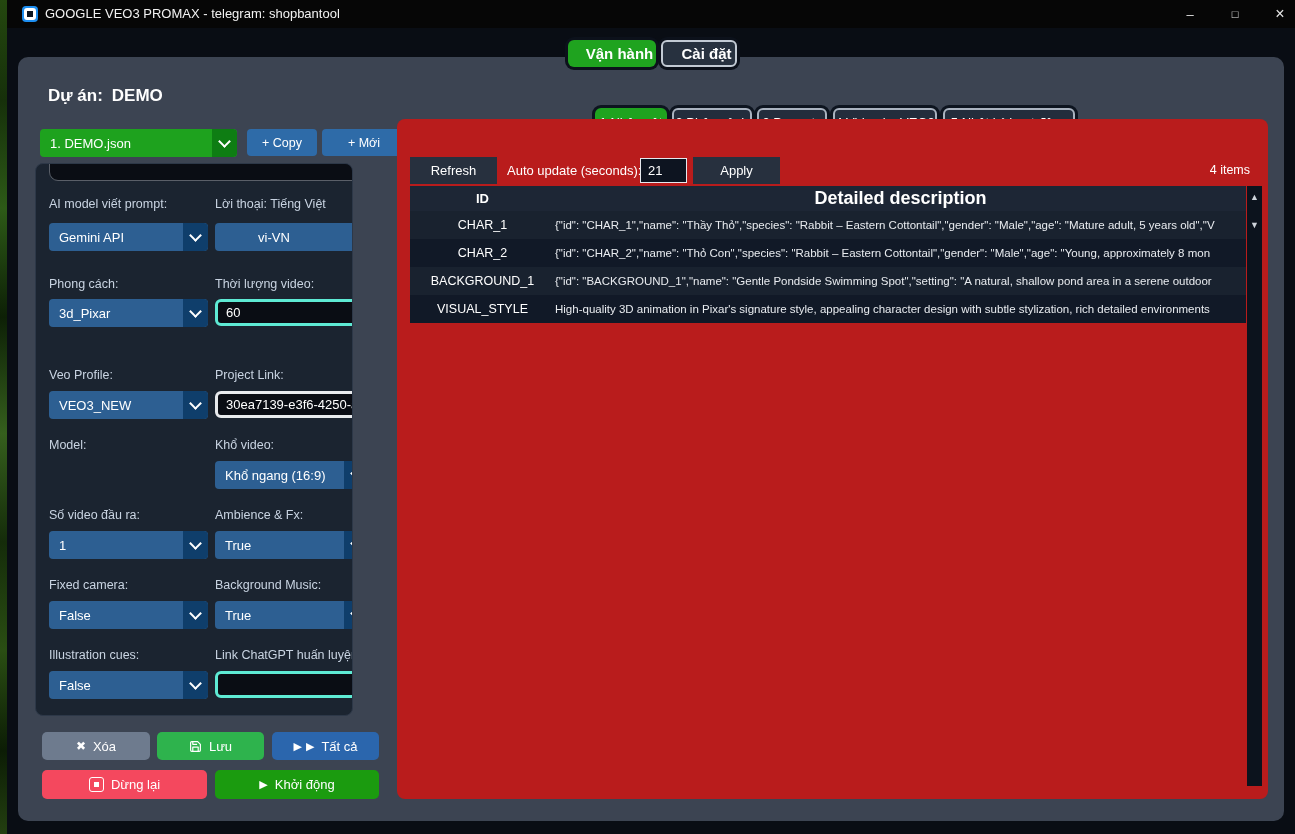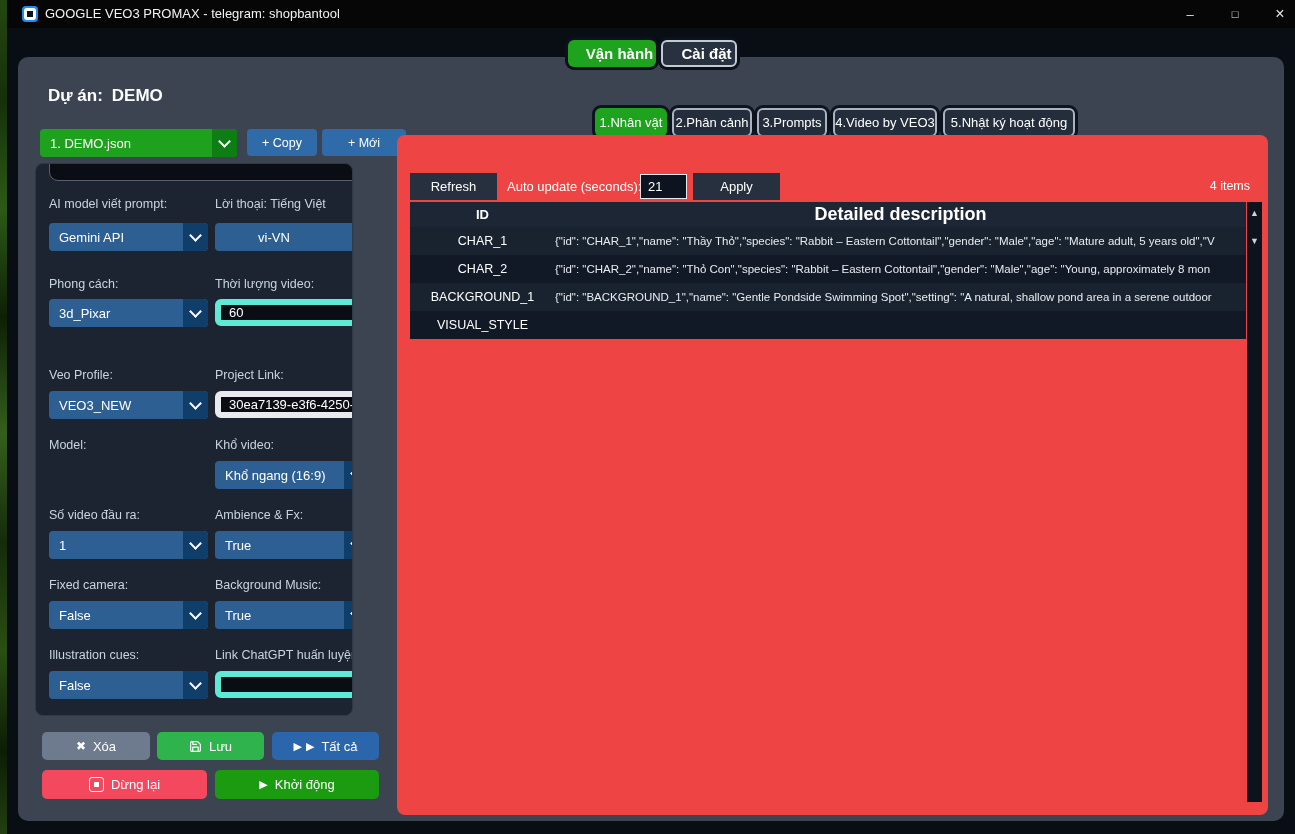--- a/index.html
+++ b/index.html
@@ -32,39 +32,39 @@
   .sel-btn.green{background:#0e7d13;}
   .chev{width:7px;height:7px;border-right:2px solid #fff;border-bottom:2px solid #fff;transform:rotate(45deg);margin-top:-3px;}
   #file-select{left:40px;top:129px;width:197px;background:#1ea21e;}
   .hbtn{top:129px;height:27px;background:#2e6ba8;border-radius:4px;color:#fff;font-size:12.5px;display:flex;align-items:center;justify-content:center;}
   
   #form-panel{left:35px;top:163px;width:318px;height:553px;background:#1b2430;border:1px solid #2d3848;border-radius:8px;overflow:hidden;}
   #cutoff-input{left:13px;top:-20px;width:322px;height:37px;background:#0a0d14;border:1px solid #5a5f68;border-radius:9px;}
   .flabel{position:absolute;color:#c9d4e2;font-size:12.5px;white-space:nowrap;}
   .fsel{position:absolute;width:159px;}
   .fselR{position:absolute;width:154px;}
-  .dark-input{position:absolute;height:27px;background:#0a0d14;border:6px solid #5eead4;border-radius:6px;color:#fff;font-size:13px;padding:0 8px;box-sizing:border-box;outline:none;}
+  .dark-input{position:absolute;height:27px;background:#0a0d14;border:3px solid #5eead4;border-radius:6px;color:#fff;font-size:13px;padding:0 8px;box-sizing:border-box;outline:none;}
   #scroll-track{left:333px;top:6px;width:9px;height:540px;background:#151c27;border-radius:4px;}
   #scroll-thumb{left:333px;top:180px;width:9px;height:316px;background:#8a9099;border-radius:4px;}
   
   .btn{display:flex;align-items:center;justify-content:center;gap:7px;color:#fff;border-radius:5px;font-size:13px;}
   #btn-delete{left:42px;top:732px;width:108px;height:28px;background:#6e7b8e;}
   #btn-save{left:157px;top:732px;width:107px;height:28px;background:#2eb34d;}
   #btn-all{left:272px;top:732px;width:107px;height:28px;background:#2b66ad;}
   #btn-stop{left:42px;top:770px;width:165px;height:29px;background:#f4485e;}
   #btn-start{left:215px;top:770px;width:164px;height:29px;background:#1b9b0f;}
   .play{font-size:11px;line-height:1;}
   .stop-ic{width:13px;height:13px;border:1.5px solid #fff;border-radius:3px;display:flex;align-items:center;justify-content:center;}
   .stop-ic i{display:block;width:5px;height:5px;background:#fff;}
   
   .ptab{top:108px;height:29px;background:#232d3c;border:2px solid #a9b2bf;border-radius:6px;color:#fff;font-size:13px;
         display:flex;align-items:center;justify-content:center;box-shadow:0 0 0 3px #0d141f;}
   .ptab.active{background:#1fa31f;border-color:#1fa31f;}
   
-  #table-panel{left:397px;top:119px;width:871px;height:680px;background:#ef4444;border-radius:8px;margin-top:16px;}
+  #table-panel{left:397px;top:119px;width:871px;height:680px;background:#b91c1c;border-radius:8px;}
   .tbtn{position:absolute;height:27px;background:#27303e;color:#fff;font-size:13px;display:flex;align-items:center;justify-content:center;}
   #auto-label{position:absolute;left:110px;top:38px;height:27px;line-height:27px;color:#fff;font-size:13px;}
   #auto-input{position:absolute;left:243px;top:39px;width:47px;height:25px;background:#0d1420;border:1px solid #e6e9ee;color:#fff;font-size:13px;padding:0 7px;box-sizing:border-box;outline:none;}
   #items-count{position:absolute;right:18px;top:38px;height:27px;line-height:27px;color:#fff;font-size:12.5px;}
   #thead{position:absolute;left:13px;top:67px;width:836px;height:25px;background:#1d2635;display:flex;align-items:center;}
   .th-id{width:145px;text-align:center;color:#fff;font-weight:bold;font-size:13px;}
   .th-desc{flex:1;text-align:center;color:#fff;font-weight:bold;font-size:18px;}
   .trow{position:absolute;left:13px;width:836px;height:28px;display:flex;align-items:center;}
   .r-a{background:#19222f;}
   .r-b{background:#111927;}
@@ -252,19 +252,20 @@
   <div class="trow r-b" style="top:120px;">
     <div class="tid">CHAR_2</div>
     <div class="tdesc">{"id": "CHAR_2","name": "Thỏ Con","species": "Rabbit – Eastern Cottontail","gender": "Male","age": "Young, approximately 8 mon</div>
   </div>
   <div class="trow r-a" style="top:148px;">
     <div class="tid">BACKGROUND_1</div>
     <div class="tdesc">{"id": "BACKGROUND_1","name": "Gentle Pondside Swimming Spot","setting": "A natural, shallow pond area in a serene outdoor</div>
   </div>
   <div class="trow r-b" style="top:176px;">
     <div class="tid">VISUAL_STYLE</div>
+    <div class="tdesc">High-quality 3D animation in Pixar's signature style, appealing character design with subtle stylization, rich detailed environments</div>
   </div>
 
   <div id="tscroll">
     <div class="sarrow" style="top:3px;">▲</div>
     <div class="sarrow" style="top:31px;">▼</div>
   </div>
 </div>
 
 </body></html>

